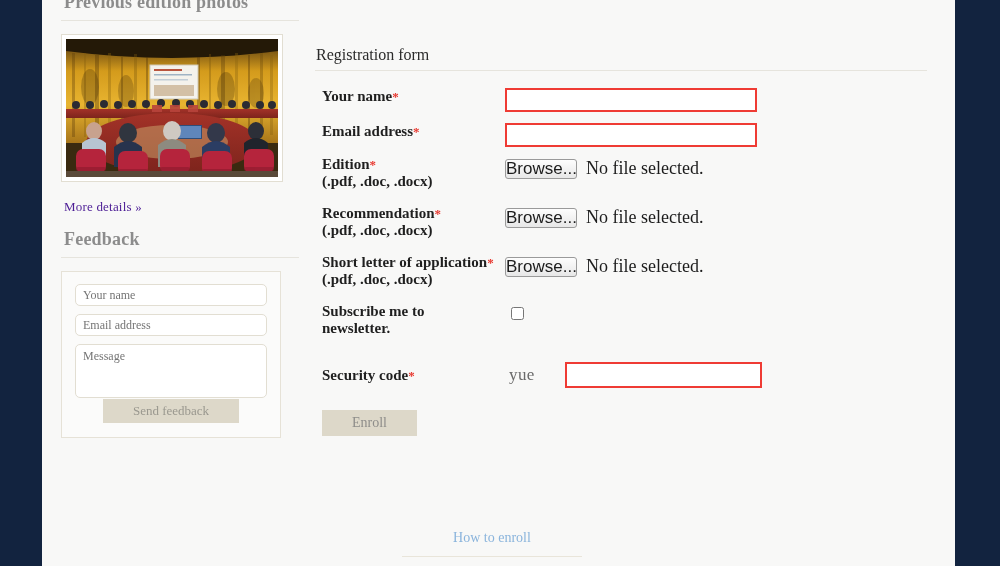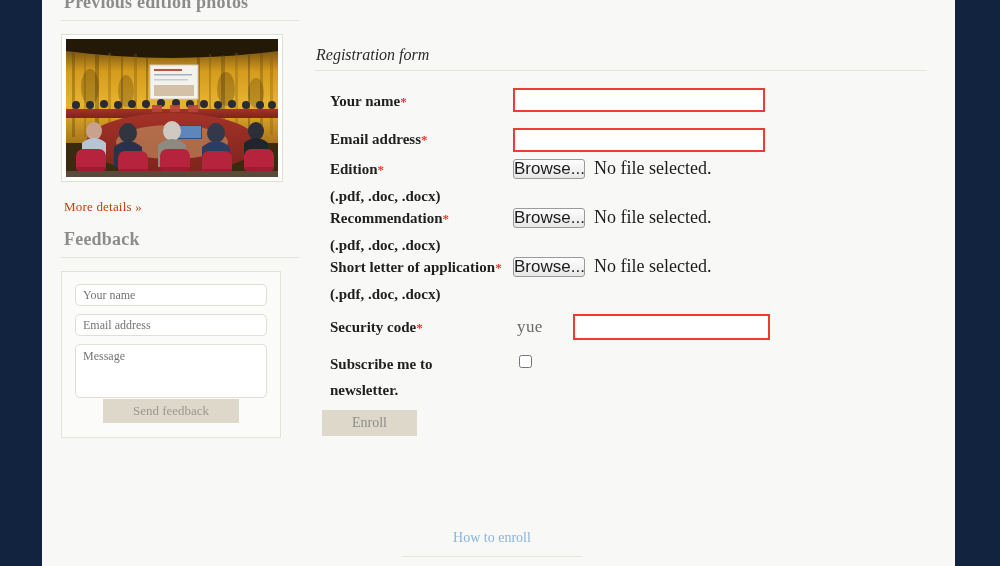--- a/index.html
+++ b/index.html
@@ -54,21 +54,21 @@
     position: relative;
     width: 212px;
     height: 138px;
     overflow: hidden;
     background: #3a2a10;
   }
   .photo svg { display:block; }
   .more-details {
     display: block;
     font-size: 13px;
-    color: #c2410c;
+    color: #4c1d95;
     text-decoration: none;
     padding: 17px 0 0 3px;
     letter-spacing: .2px;
   }
 
   .side-heading.fb {
     padding-top: 14px;
   }
 
   .feedback-box {
@@ -141,21 +141,20 @@
     padding-left: 4px;
   }
   ul.deadlines li b { font-weight: bold; }
 
   .section-title {
     font-size: 16px;
     color: #2b2b2b;
     margin: 0;
     padding: 46px 0 6px 1px;
     font-weight: normal;
-    font-style: italic;
   }
   .section-rule {
     height: 1px;
     background: #e6e4dd;
     margin: 0 0 0 0;
     width: 612px;
   }
 
   .form {
     padding-top: 17px;
@@ -164,43 +163,42 @@
     display: flex;
     align-items: flex-start;
     margin-bottom: 0;
   }
   .lbl {
     width: 190px;
     flex: 0 0 190px;
     font-size: 15px;
     color: #1f1f1f;
     font-weight: bold;
-    line-height: 26px;
+    line-height: 17px;
     padding-left: 7px;
     box-sizing: border-box;
-    margin-left: 8px;
   }
   .lbl .star { color: #e8382f; font-size: 13px; }
   .lbl .sub { display:block; font-weight: bold; }
   .ctl { flex: 1; }
 
   .text-input {
     width: 252px;
     height: 24px;
     box-sizing: border-box;
     border: 2px solid #ef3b34;
     background: #ffffff;
     outline: none;
     font-family: "Liberation Serif", serif;
     font-size: 14px;
     padding: 1px 5px;
   }
 
   .row-name { height: 35px; }
-  .row-email { height: 33px; align-items: center; }
+  .row-email { height: 33px; }
 
   .file-row { height: 49px; }
   .file-ctl { display: flex; align-items: center; padding-top: 2px; }
   .browse-btn {
     width: 72px;
     height: 20px;
     border: 1px solid #9a9a9a;
     border-radius: 3px;
     background: linear-gradient(#fdfdfd, #e7e7e7);
     font-family: "Liberation Sans", sans-serif;
@@ -474,37 +472,37 @@
         <div class="lbl">
           <span>Short letter of application</span><span class="star">*</span>
           <span class="sub">(.pdf, .doc, .docx)</span>
         </div>
         <div class="ctl file-ctl">
           <button class="browse-btn" type="button">Browse...</button>
           <span class="file-status">No file selected.</span>
         </div>
       </div>
 
+      <div class="row row-subscribe">
+        <div class="lbl">
+          <span>Subscribe me to</span>
+          <span class="sub">newsletter.</span>
+        </div>
+        <div class="ctl">
+          <input class="chk" type="checkbox" style="">
+        </div>
+      </div>
+
       <div class="row row-security">
         <div class="lbl">
           <span>Security code</span><span class="star">*</span>
         </div>
         <div class="ctl sec-ctl">
           <span class="captcha">yue</span>
           <input class="sec-input" type="text" style="">
-        </div>
-      </div>
-
-      <div class="row row-subscribe">
-        <div class="lbl">
-          <span>Subscribe me to</span>
-          <span class="sub">newsletter.</span>
-        </div>
-        <div class="ctl">
-          <input class="chk" type="checkbox" style="">
         </div>
       </div>
 
       <div class="enroll-wrap">
         <button class="enroll-btn" type="button">Enroll</button>
       </div>
 
     </div>
   </div>
 

